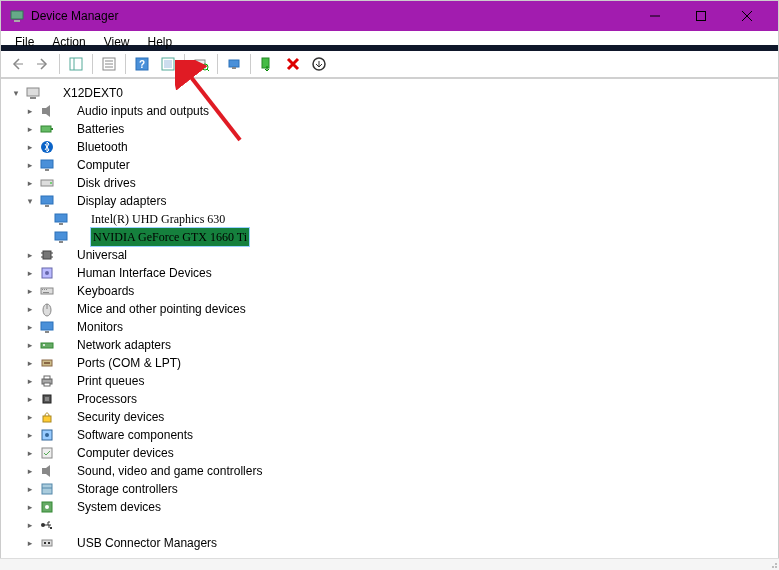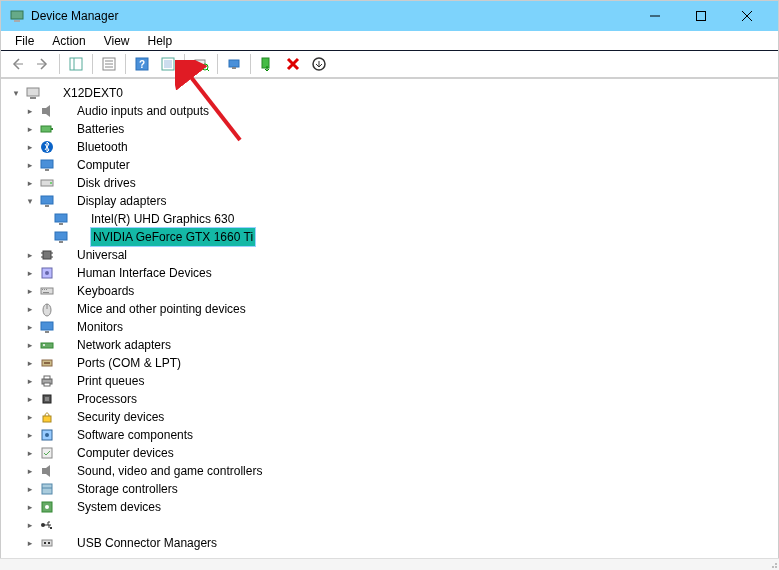--- a/index.html
+++ b/index.html
@@ -1,35 +1,35 @@
 <!DOCTYPE html>
 <html><head>
 <meta charset="utf-8">
 <style>
 * { box-sizing: border-box; margin: 0; padding: 0; }
 body { font-family: "Segoe UI", Tahoma, sans-serif; font-size: 12px; background: #f0f0f0; width: 779px; height: 570px; overflow: hidden; border: 1px solid #ccc; background: #fff; }
-.titlebar { height: 30px; display: flex; align-items: center; padding: 0 8px; background: #7dd3fc; }
+.titlebar { height: 30px; display: flex; align-items: center; padding: 0 8px; background: #a21caf; }
 .titlebar .icon { width: 16px; height: 16px; margin-right: 6px; }
 .titlebar .title { flex: 1; font-size: 12px; }
 .titlebar .winbtns { display: flex; }
 .titlebar .winbtn { width: 46px; height: 30px; display: flex; align-items: center; justify-content: center; }
 .titlebar .winbtn svg { width: 10px; height: 10px; }
-.menubar { height: 20px; display: flex; align-items: center; padding: 2px 6px; gap: 2px; border-bottom: 1px solid #0f172a; }
+.menubar { height: 20px; display: flex; align-items: flex-start; padding: 2px 6px; gap: 2px; border-bottom: 6px solid #0f172a; }
 .menubar .menuitem { padding: 2px 8px; cursor: default; }
 .toolbar { height: 28px; display: flex; align-items: center; padding: 2px 4px; border-bottom: 2px solid #d0d0d0; gap: 2px; }
 .toolbar .tbtn { width: 24px; height: 24px; display: flex; align-items: center; justify-content: center; border: 1px solid transparent; }
 .toolbar .sep { width: 1px; height: 20px; background: #ccc; margin: 0 2px; }
 .tree { padding: 4px 0 4px 6px; height: calc(570px - 30px - 20px - 28px - 12px); overflow: hidden; background: #fff; border-top: 1px solid #fff; }
 .node { display: flex; align-items: center; height: 18px; line-height: 18px; }
 .exp { width: 14px; height: 14px; display: flex; align-items: center; justify-content: center; color: #666; font-size: 9px; margin-left: 2px; }
 .icon16 { width: 16px; height: 16px; margin: 0 4px 0 2px; flex-shrink: 0; }
 .label { white-space: nowrap; margin-left: 18px; }
 .indent1 { padding-left: 14px; }
-.indent2 { padding-left: 28px; }
-.selected .label { background: #14b8a6; outline: 1px solid #99d1ff; padding: 0 2px; }
+.indent2 { padding-left: 28px; font-family: Liberation Serif, serif; }
+.selected .label { background: #15803d; outline: 1px solid #99d1ff; padding: 0 2px; }
 .arrow-annotation { position: absolute; top: 60px; left: 175px; pointer-events: none; }
 .statusbar { position: absolute; bottom: 0; left: 0; right: 0; height: 12px; border-top: 1px solid #ddd; background: #f5f5f5; }
 .sb-grip { position: absolute; right: 0; bottom: 0; width: 14px; height: 12px; }
 </style>
 </head>
 <body>
 
 <div class="titlebar">
   <span class="icon">
     <svg viewBox="0 0 16 16">

